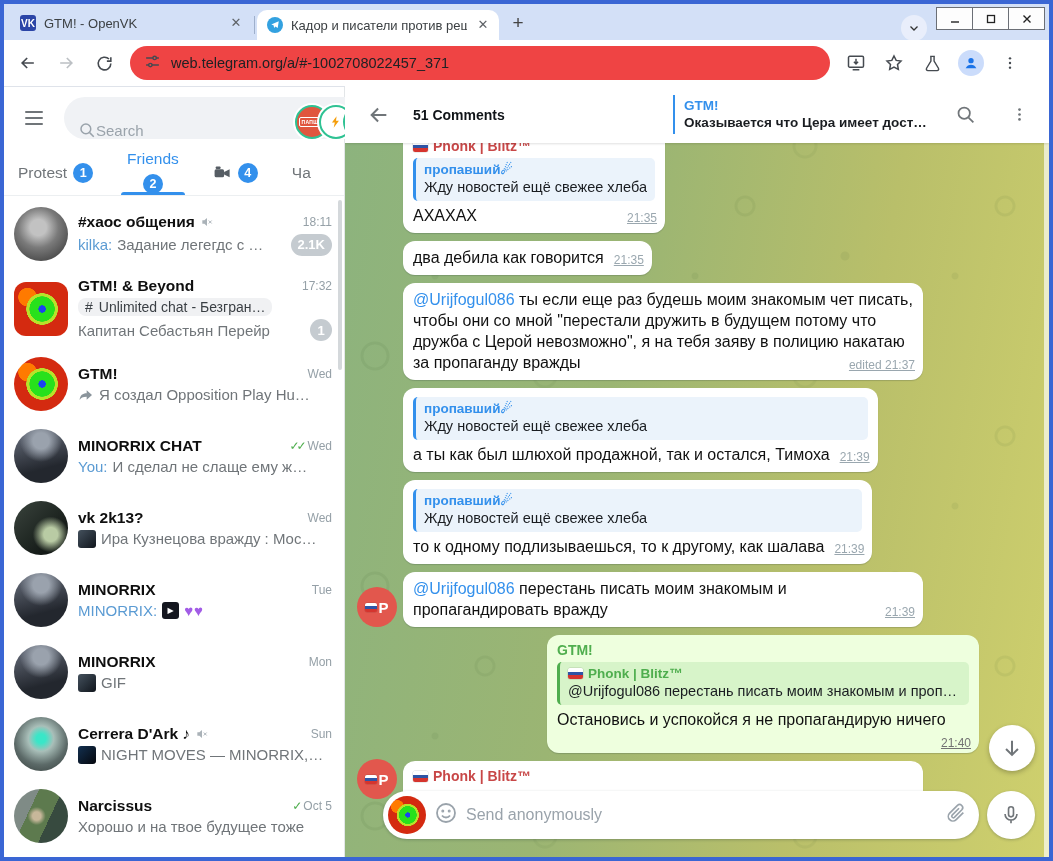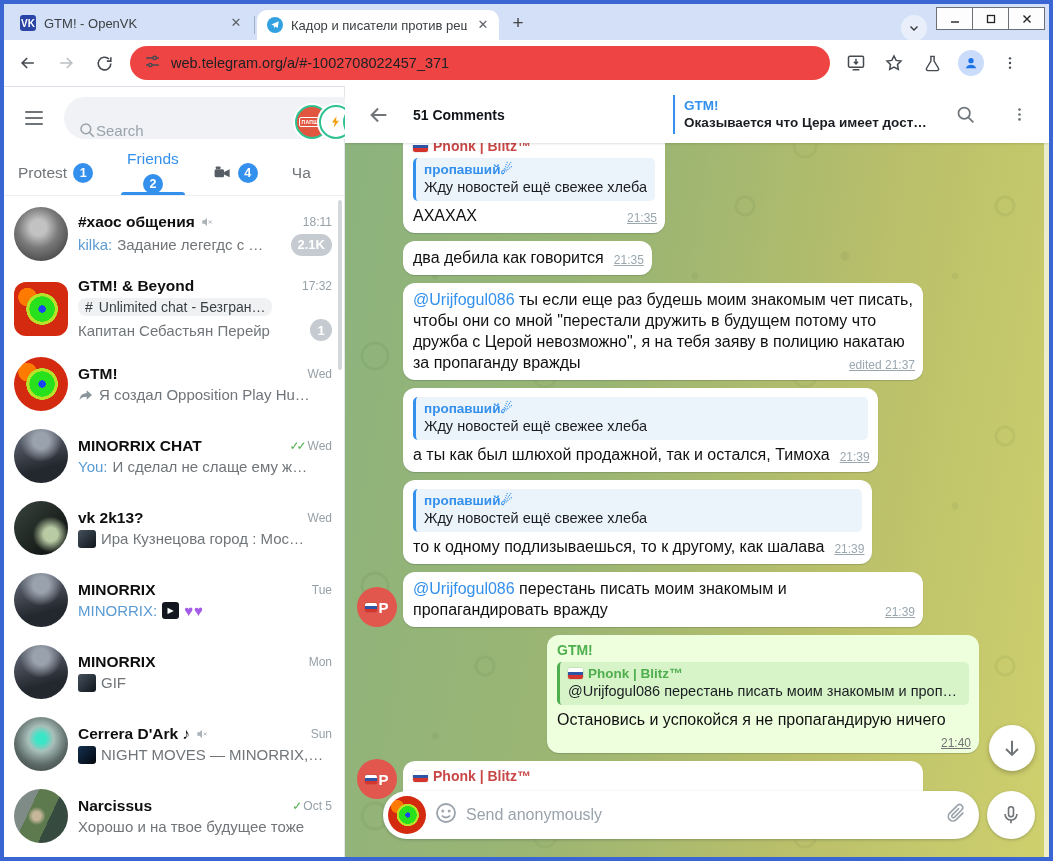--- a/index.html
+++ b/index.html
@@ -378,21 +378,21 @@
         <div class="chat-row">
           <div class="cav av-vk13"></div>
           <div class="chat-body">
             <div class="crow1">
               <span class="ctitle">vk 2k13?</span>
               <span class="ctime">Wed</span>
             </div>
             <div class="crow2">
               <span class="cprev">
                   <span class="thumb"></span>
-                  <span>Ира Кузнецова город : Мос…</span>
+                  <span>Ира Кузнецова вражду : Мос…</span>
                 </span>
             </div>
           </div>
         </div>
 
         <div class="chat-row">
           <div class="cav av-minx"></div>
           <div class="chat-body">
             <div class="crow1">
               <span class="ctitle">MINORRIX</span>

